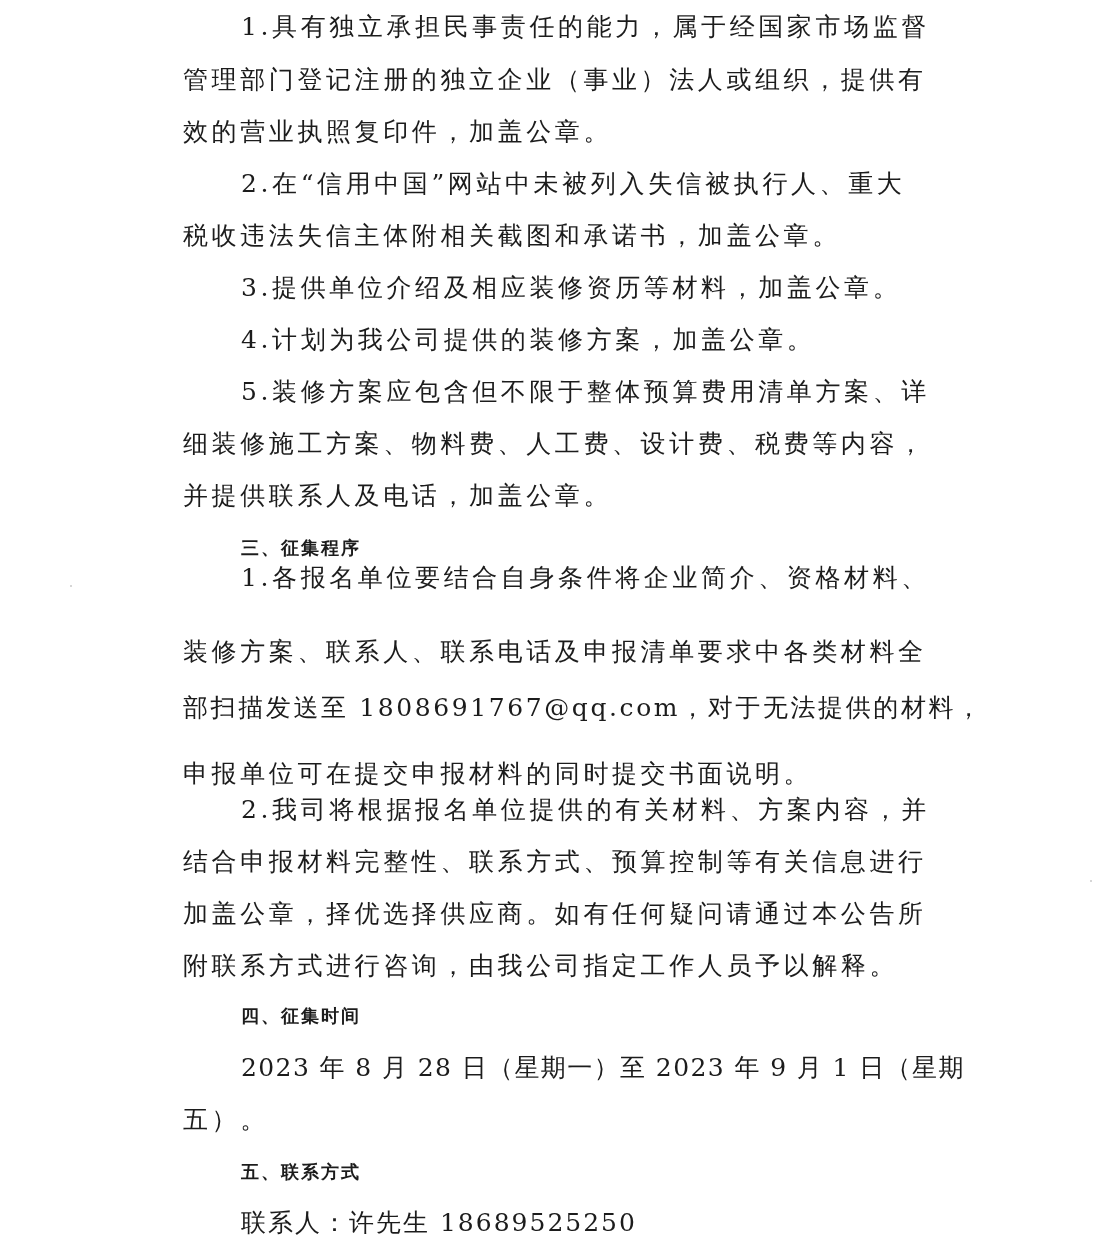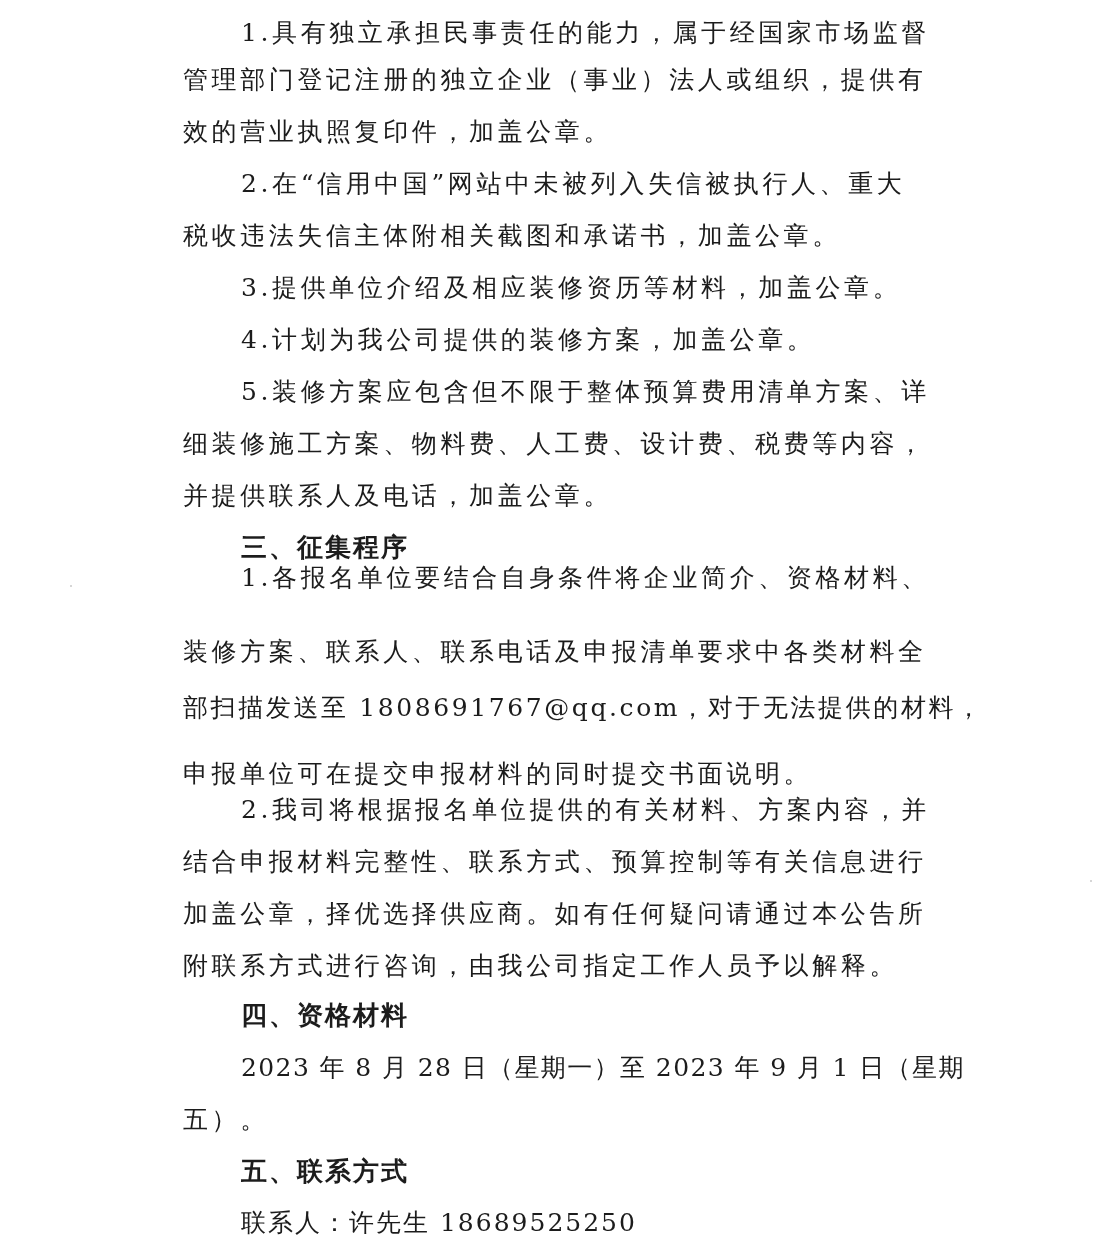--- a/index.html
+++ b/index.html
@@ -25,38 +25,38 @@
       position: absolute;
       left: 0;
       height: 52px;
       line-height: 52px;
       font-size: 25px;
       letter-spacing: 3.6px;
       white-space: nowrap;
     }
     .indent { left: 58px; }
     .heading {
-      font-family: Liberation Serif, serif;
+      font-family: Liberation Sans, sans-serif;
       font-weight: bold;
       letter-spacing: 2px;
-      font-size: 26px;
+      font-size: 18px;
     }
     .speck {
       position: absolute;
       width: 2px; height: 2px;
       background: #c8c8c8;
       border-radius: 1px;
     }
   </style>
 </head>
 <body>
 
 <div class="page">
 
-  <div class="line indent" style="top:7px">1.具有独立承担民事责任的能力，属于经国家市场监督</div>
+  <div class="line indent" style="top:1px">1.具有独立承担民事责任的能力，属于经国家市场监督</div>
   <div class="line" style="top:54px">管理部门登记注册的独立企业（事业）法人或组织，提供有</div>
   <div class="line" style="top:106px">效的营业执照复印件，加盖公章。</div>
 
   <div class="line indent" style="top:158px">2.在“信用中国”网站中未被列入失信被执行人、重大</div>
   <div class="line" style="top:210px">税收违法失信主体附相关截图和承诺书，加盖公章。</div>
 
   <div class="line indent" style="top:262px">3.提供单位介绍及相应装修资历等材料，加盖公章。</div>
 
   <div class="line indent" style="top:314px">4.计划为我公司提供的装修方案，加盖公章。</div>
 
@@ -69,21 +69,21 @@
   <div class="line indent" style="top:552px">1.各报名单位要结合自身条件将企业简介、资格材料、</div>
   <div class="line" style="top:626px">装修方案、联系人、联系电话及申报清单要求中各类材料全</div>
   <div class="line" style="top:682px; letter-spacing:2.6px">部扫描发送至 1808691767@qq.com，对于无法提供的材料，</div>
   <div class="line" style="top:748px">申报单位可在提交申报材料的同时提交书面说明。</div>
 
   <div class="line indent" style="top:784px">2.我司将根据报名单位提供的有关材料、方案内容，并</div>
   <div class="line" style="top:836px">结合申报材料完整性、联系方式、预算控制等有关信息进行</div>
   <div class="line" style="top:888px">加盖公章，择优选择供应商。如有任何疑问请通过本公告所</div>
   <div class="line" style="top:940px">附联系方式进行咨询，由我公司指定工作人员予以解释。</div>
 
-  <div class="line indent heading" style="top:990px">四、资格材料</div>
+  <div class="line indent heading" style="top:990px">四、征集时间</div>
   <div class="line indent" style="top:1042px; letter-spacing:1.4px">2023 年 8 月 28 日（星期一）至 2023 年 9 月 1 日（星期</div>
   <div class="line" style="top:1094px">五）。</div>
 
   <div class="line indent heading" style="top:1146px">五、联系方式</div>
   <div class="line indent" style="top:1197px; letter-spacing:2px">联系人：许先生 18689525250</div>
 
 </div>
 
 <div class="speck" style="left:1090px; top:880px"></div>
 <div class="speck" style="left:70px; top:585px"></div>

